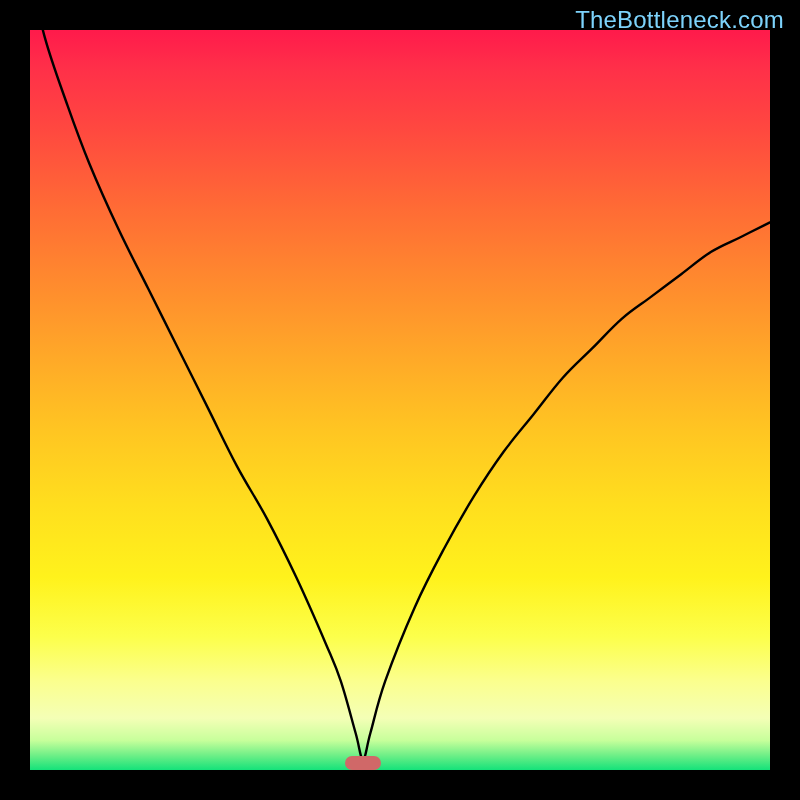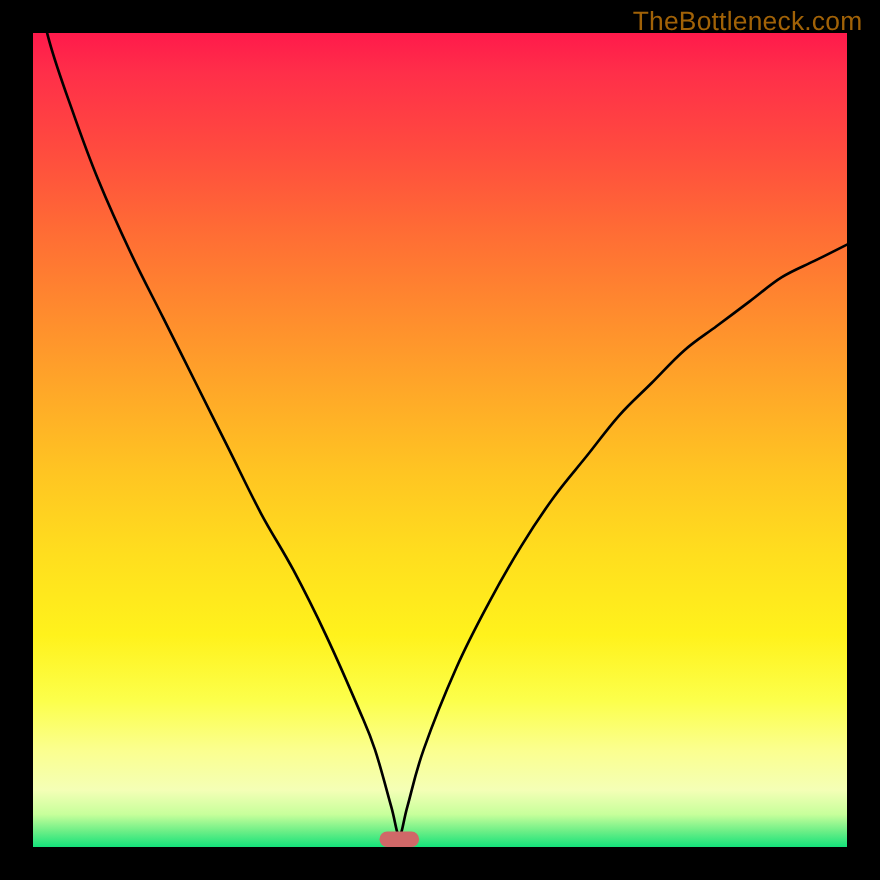--- a/index.html
+++ b/index.html
@@ -16,21 +16,21 @@
     width: 800px;
     height: 800px;
     background: #000;
   }
   .watermark {
     position: absolute;
     top: 6px;
     right: 16px;
     font-size: 24px;
     font-weight: 500;
-    color: #a16207;
+    color: #7dd3fc;
     letter-spacing: 0.2px;
     z-index: 10;
   }
   .plot-area {
     position: absolute;
     left: 30px;
     top: 30px;
     width: 740px;
     height: 740px;
     overflow: hidden;

